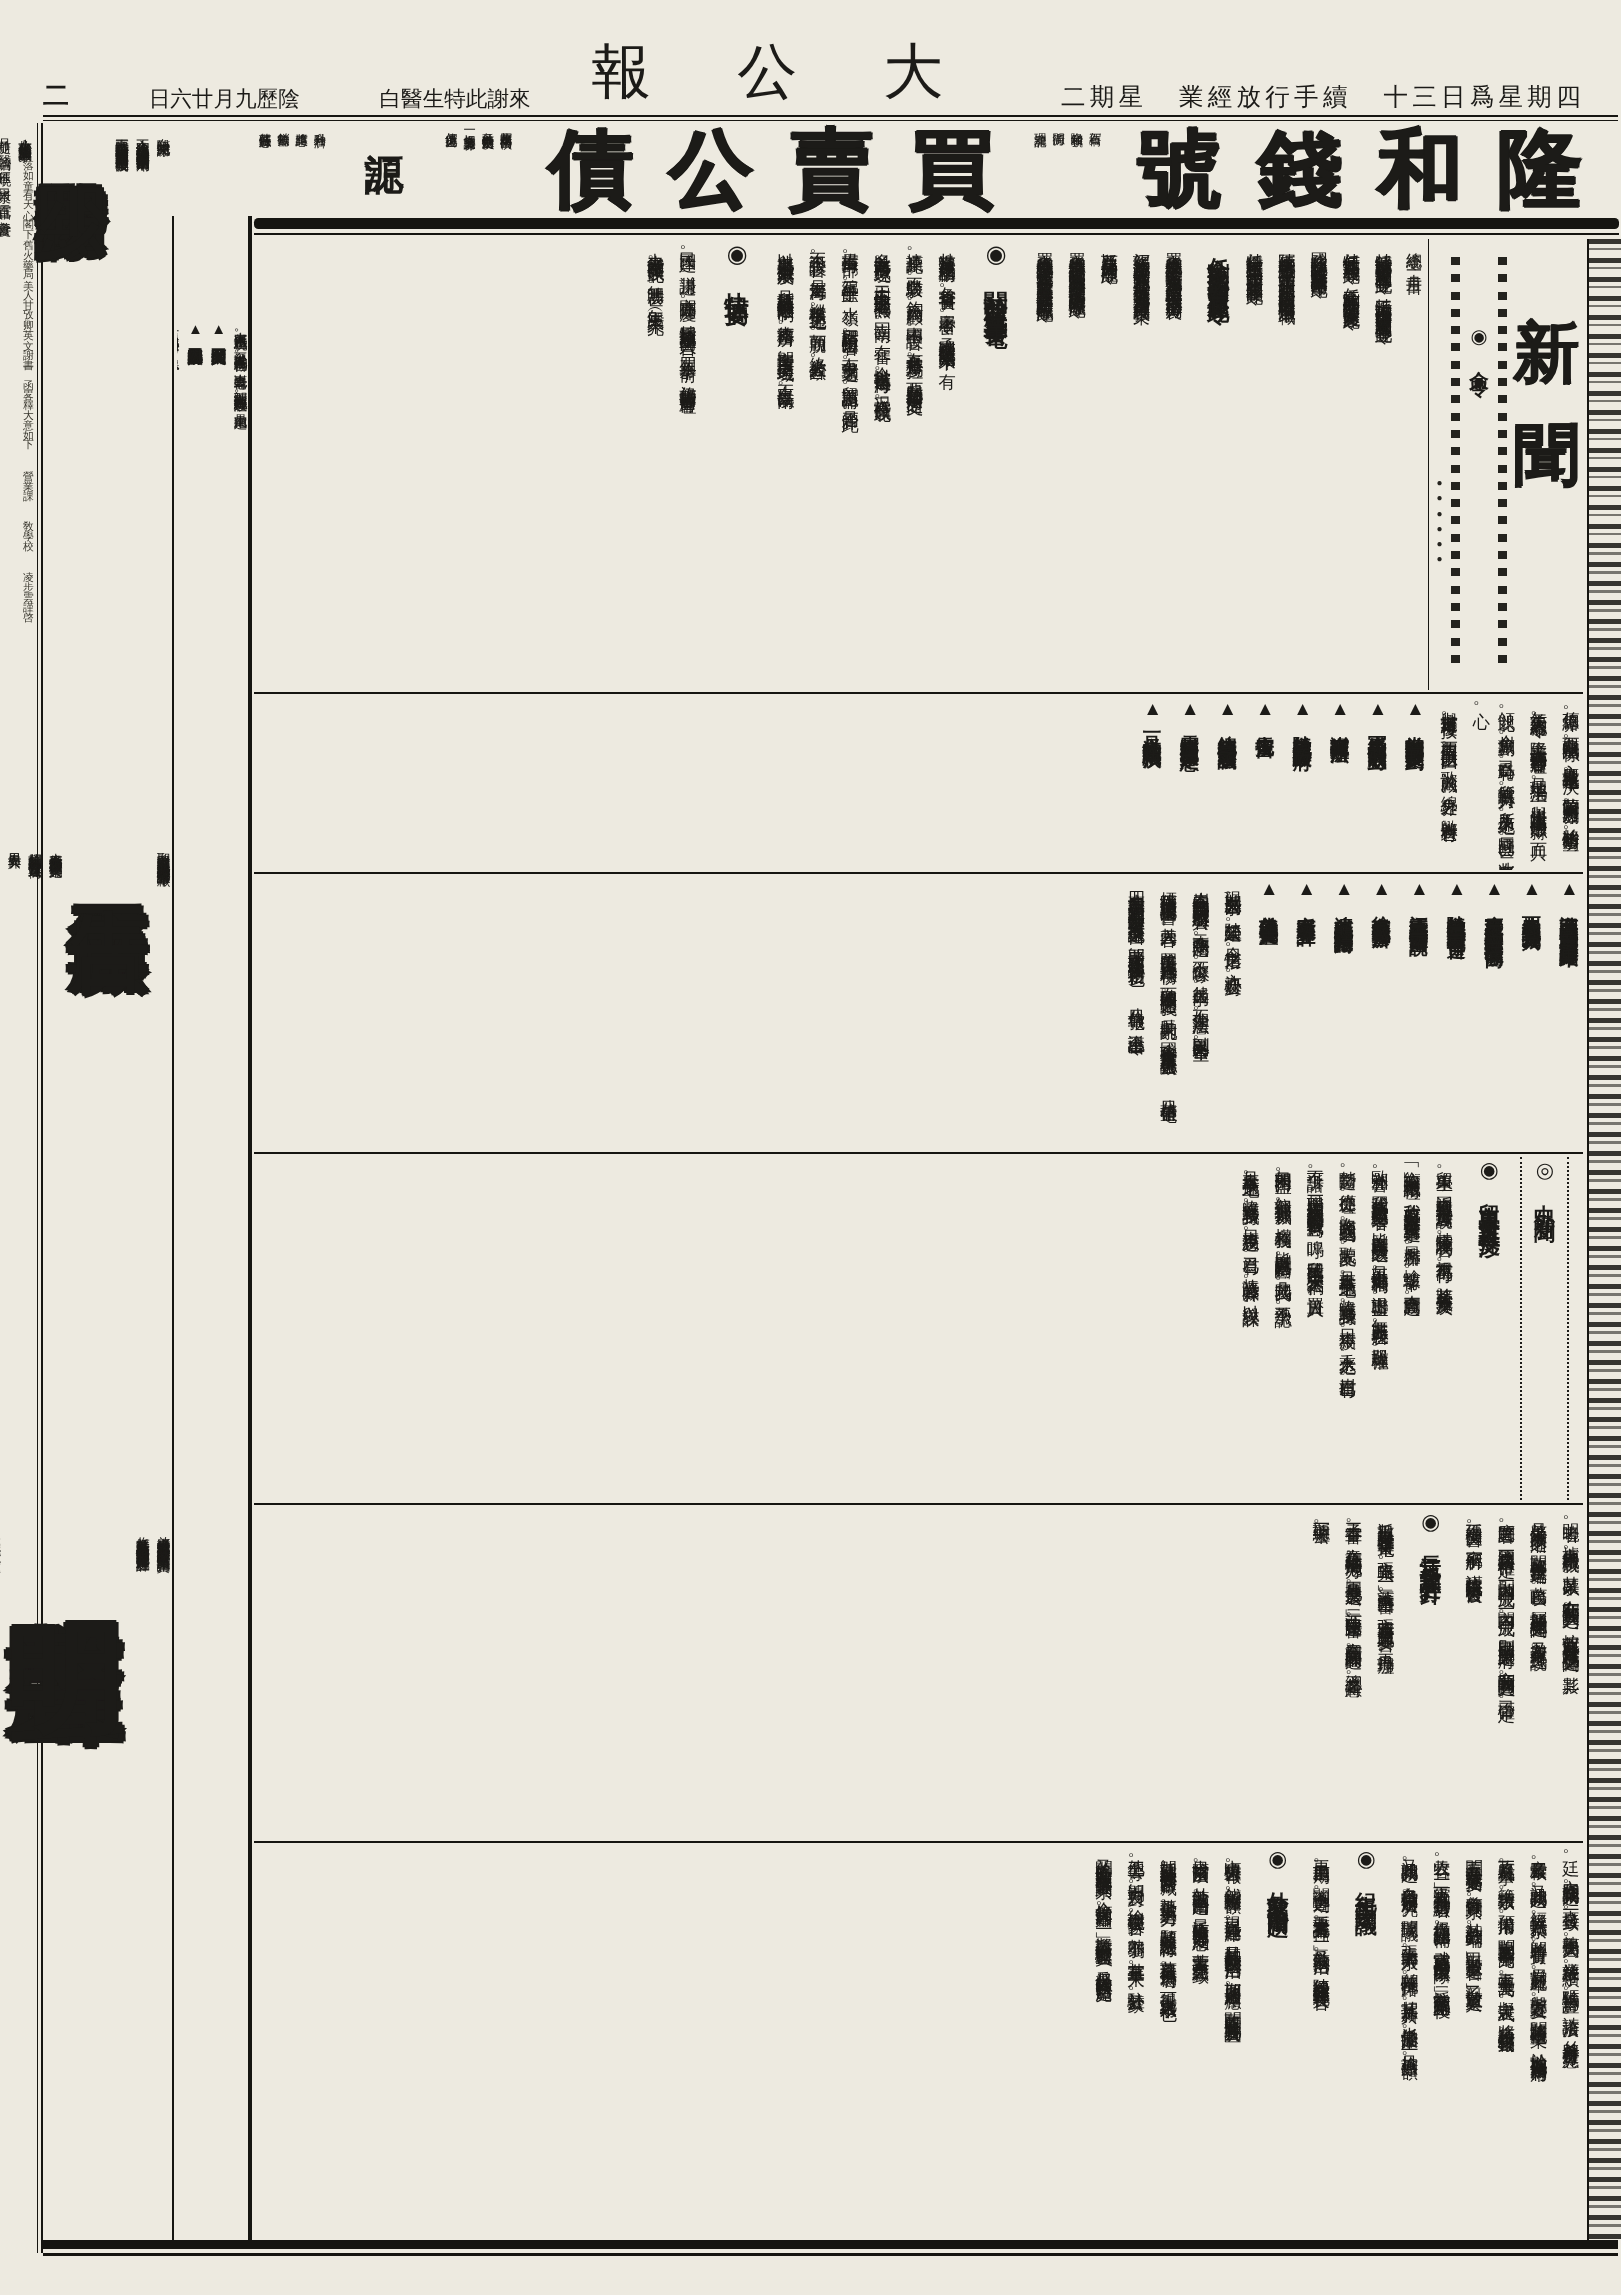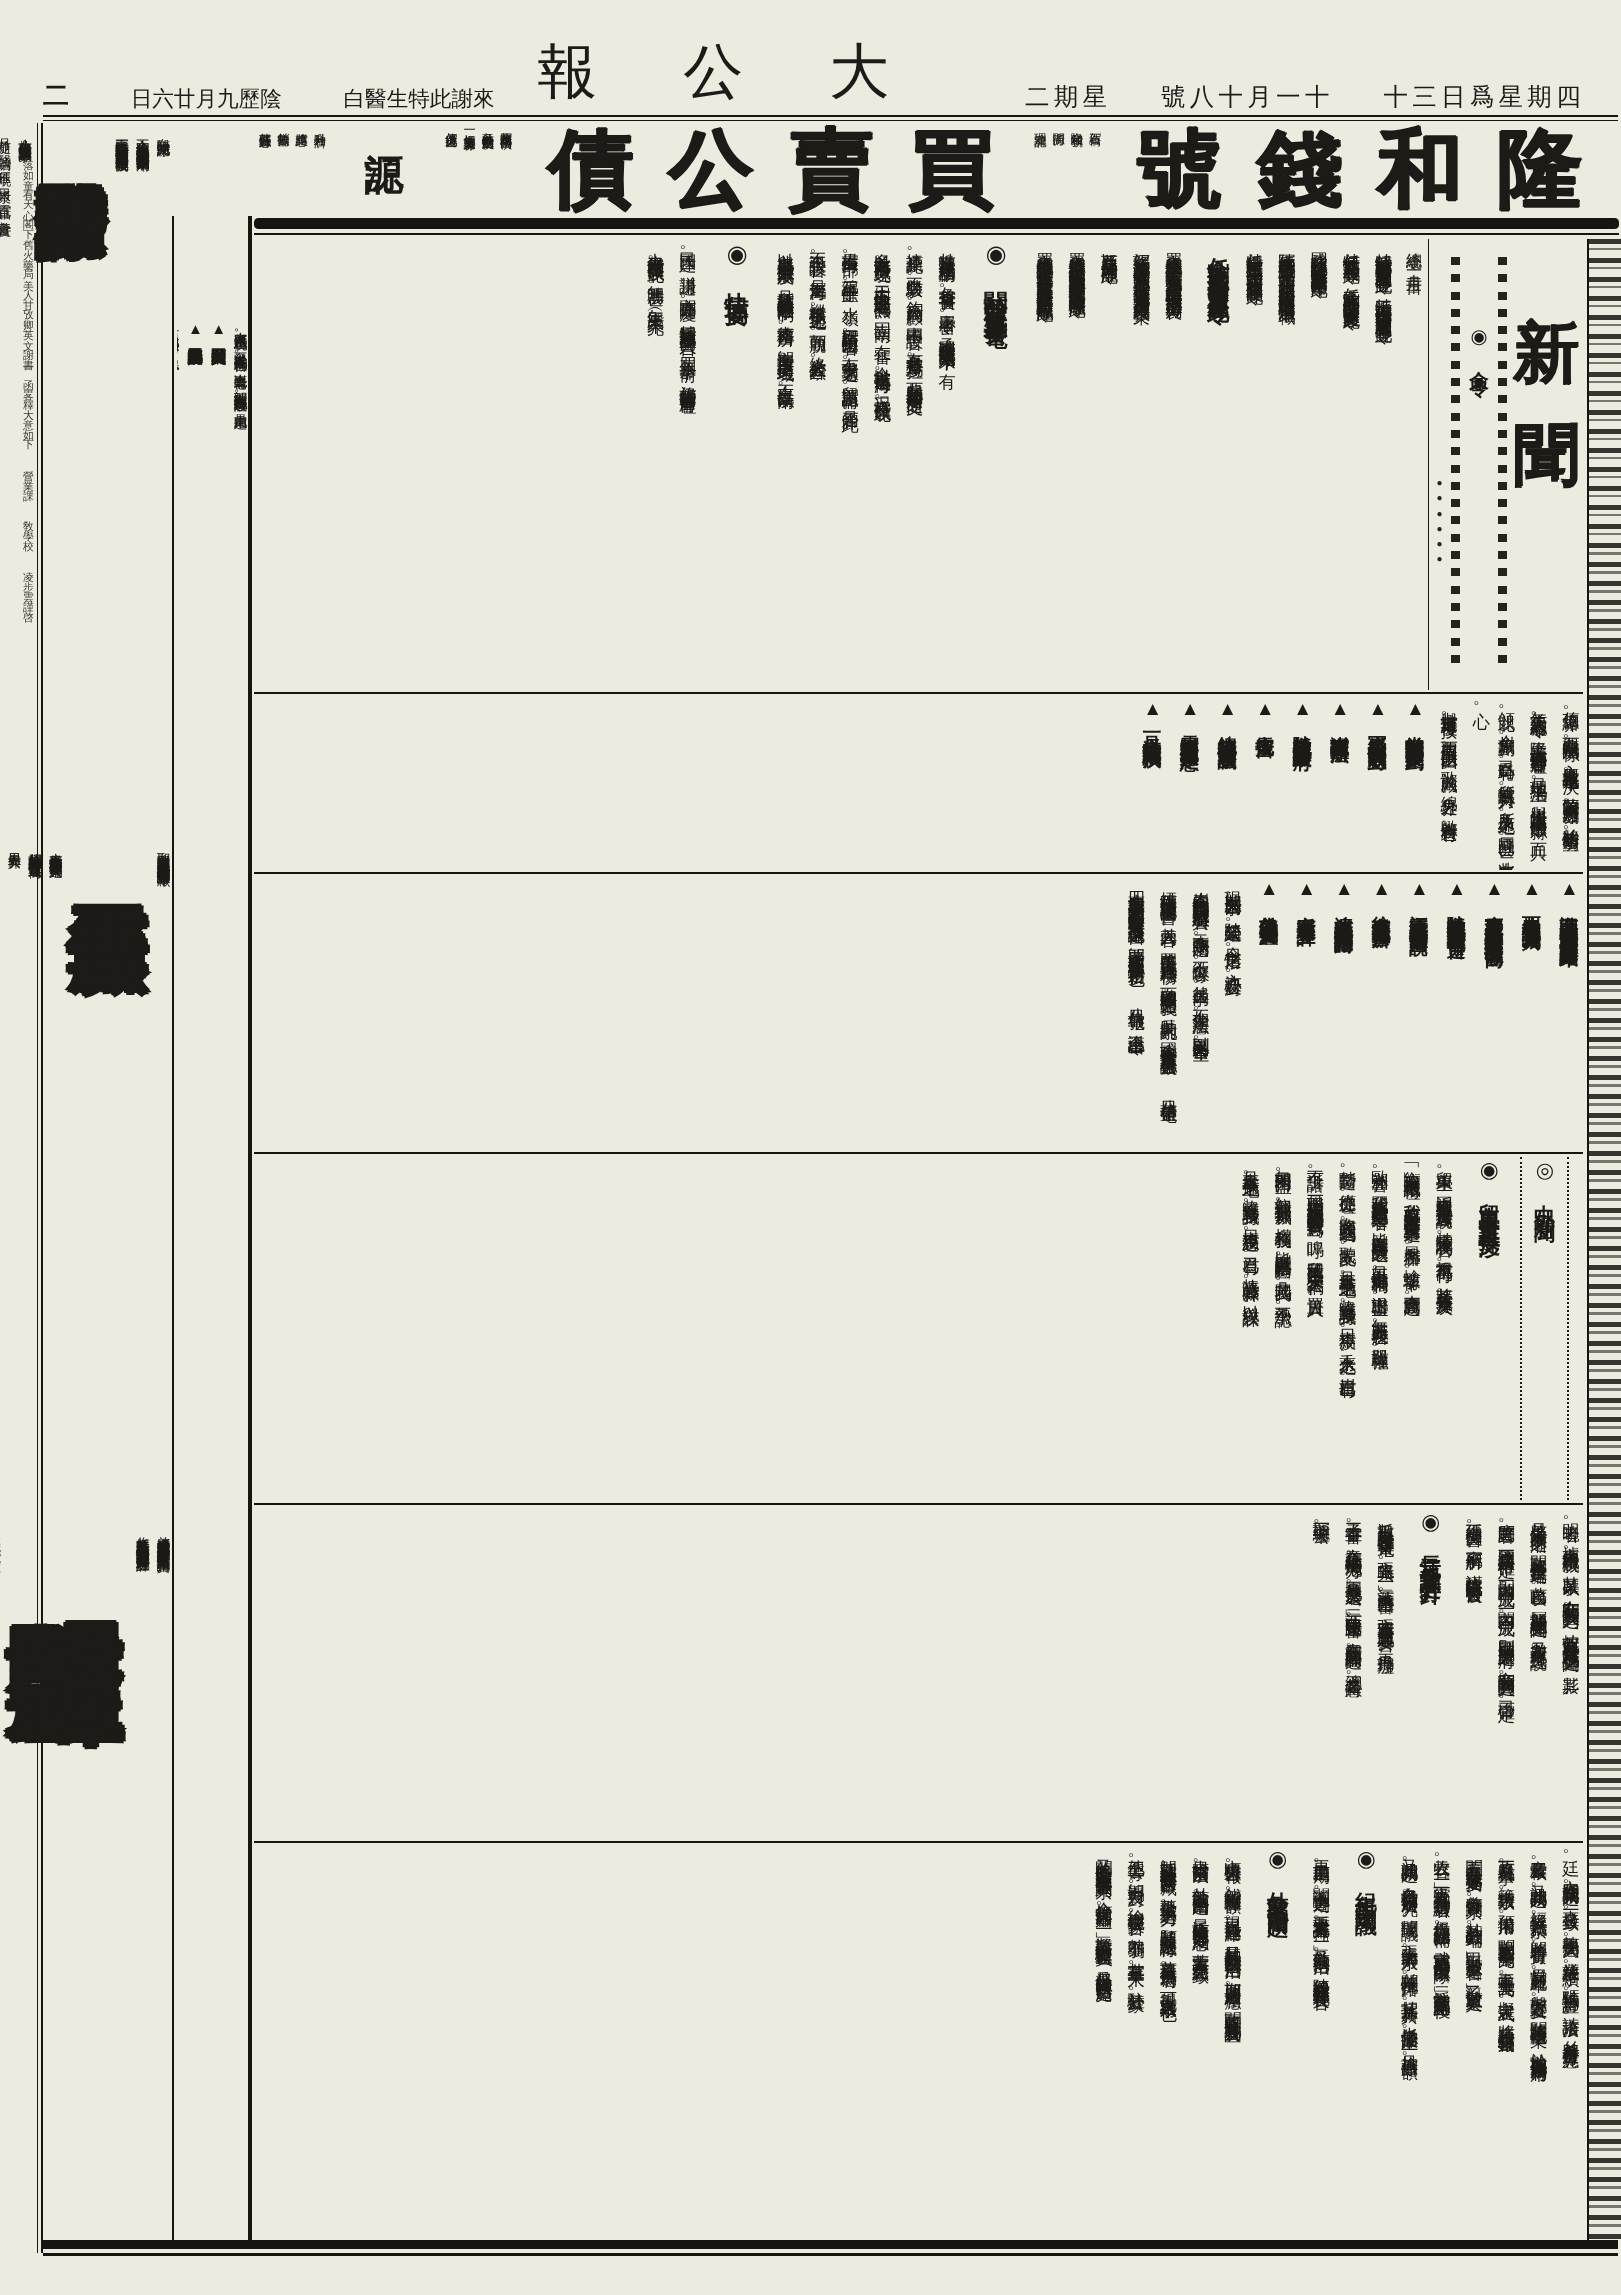--- a/index.html
+++ b/index.html
@@ -7,21 +7,21 @@
   body{
     width:1622px;height:2295px;position:relative;overflow:hidden;
     background:#edeae0;
     font-family:"Liberation Serif","DejaVu Serif",serif;
     color:#1c1b18;
   }
   .v{writing-mode:vertical-rl;text-orientation:upright;}
   .abs{position:absolute;}
   
   #masthead{left:43px;top:32px;width:1542px;height:81px;display:flex;flex-direction:row-reverse;align-items:flex-end;justify-content:space-between;}
-  .mh-item{font-size:24.5px;letter-spacing:4.3px;white-space:nowrap;margin-left:36px;}
+  .mh-item{font-size:24.5px;letter-spacing:4.3px;white-space:nowrap;}
   .mh-paper{font-size:60px;font-weight:normal;letter-spacing:86px;padding-left:29px;}
   .mh-issue,.mh-lunar{font-size:21.6px;margin-left:48px;}
   .mh-page{font-size:26px;font-weight:bold;}
   .rule{background:#161511;}
   
   #banner{left:254px;top:123px;width:1329px;height:92px;display:flex;flex-direction:row-reverse;align-items:center;justify-content:space-between;}
   .ban-big{font-size:85px;line-height:1;font-weight:bold;
     text-shadow:1.4px 0 0 currentColor,-1.4px 0 0 currentColor,0 1.4px 0 currentColor,0 -1.4px 0 currentColor;}
   .ban-med{font-size:39px;font-weight:bold;height:100%;line-height:1.1;}
   .ban-cluster{height:100%;display:block;}
@@ -59,21 +59,21 @@
   #right-border{left:1587px;top:239px;width:32px;height:2001px;
     border-left:2.2px solid #161511;border-right:2.2px solid #161511;
     background:
       repeating-linear-gradient(180deg,rgba(22,21,17,.85) 0 5px,transparent 5px 9.4px,rgba(22,21,17,.55) 9.4px 11.5px,transparent 11.5px 19px);}
 </style>
 </head>
 <body>
 
 <div id="masthead" class="abs">
   <div class="mh-item rtl-h">十三日爲星期四</div>
-  <div class="mh-item rtl-h">號八十月一十</div>
+  <div class="mh-item rtl-h">業經放行手續</div>
   <div class="mh-item rtl-h">二期星</div>
   <div class="mh-paper rtl-h">報公大</div>
   <div class="mh-issue rtl-h">白醫生特此謝來</div>
   <div class="mh-lunar rtl-h">日六廿月九歷陰</div>
   <div class="mh-page">二</div>
 </div>
 <div class="abs rule" style="left:43px;top:115px;width:1575px;height:2.2px;"></div>
 <div class="abs rule" style="left:43px;top:120px;width:1575px;height:1.4px;"></div>
 
 <div id="banner" class="abs">

